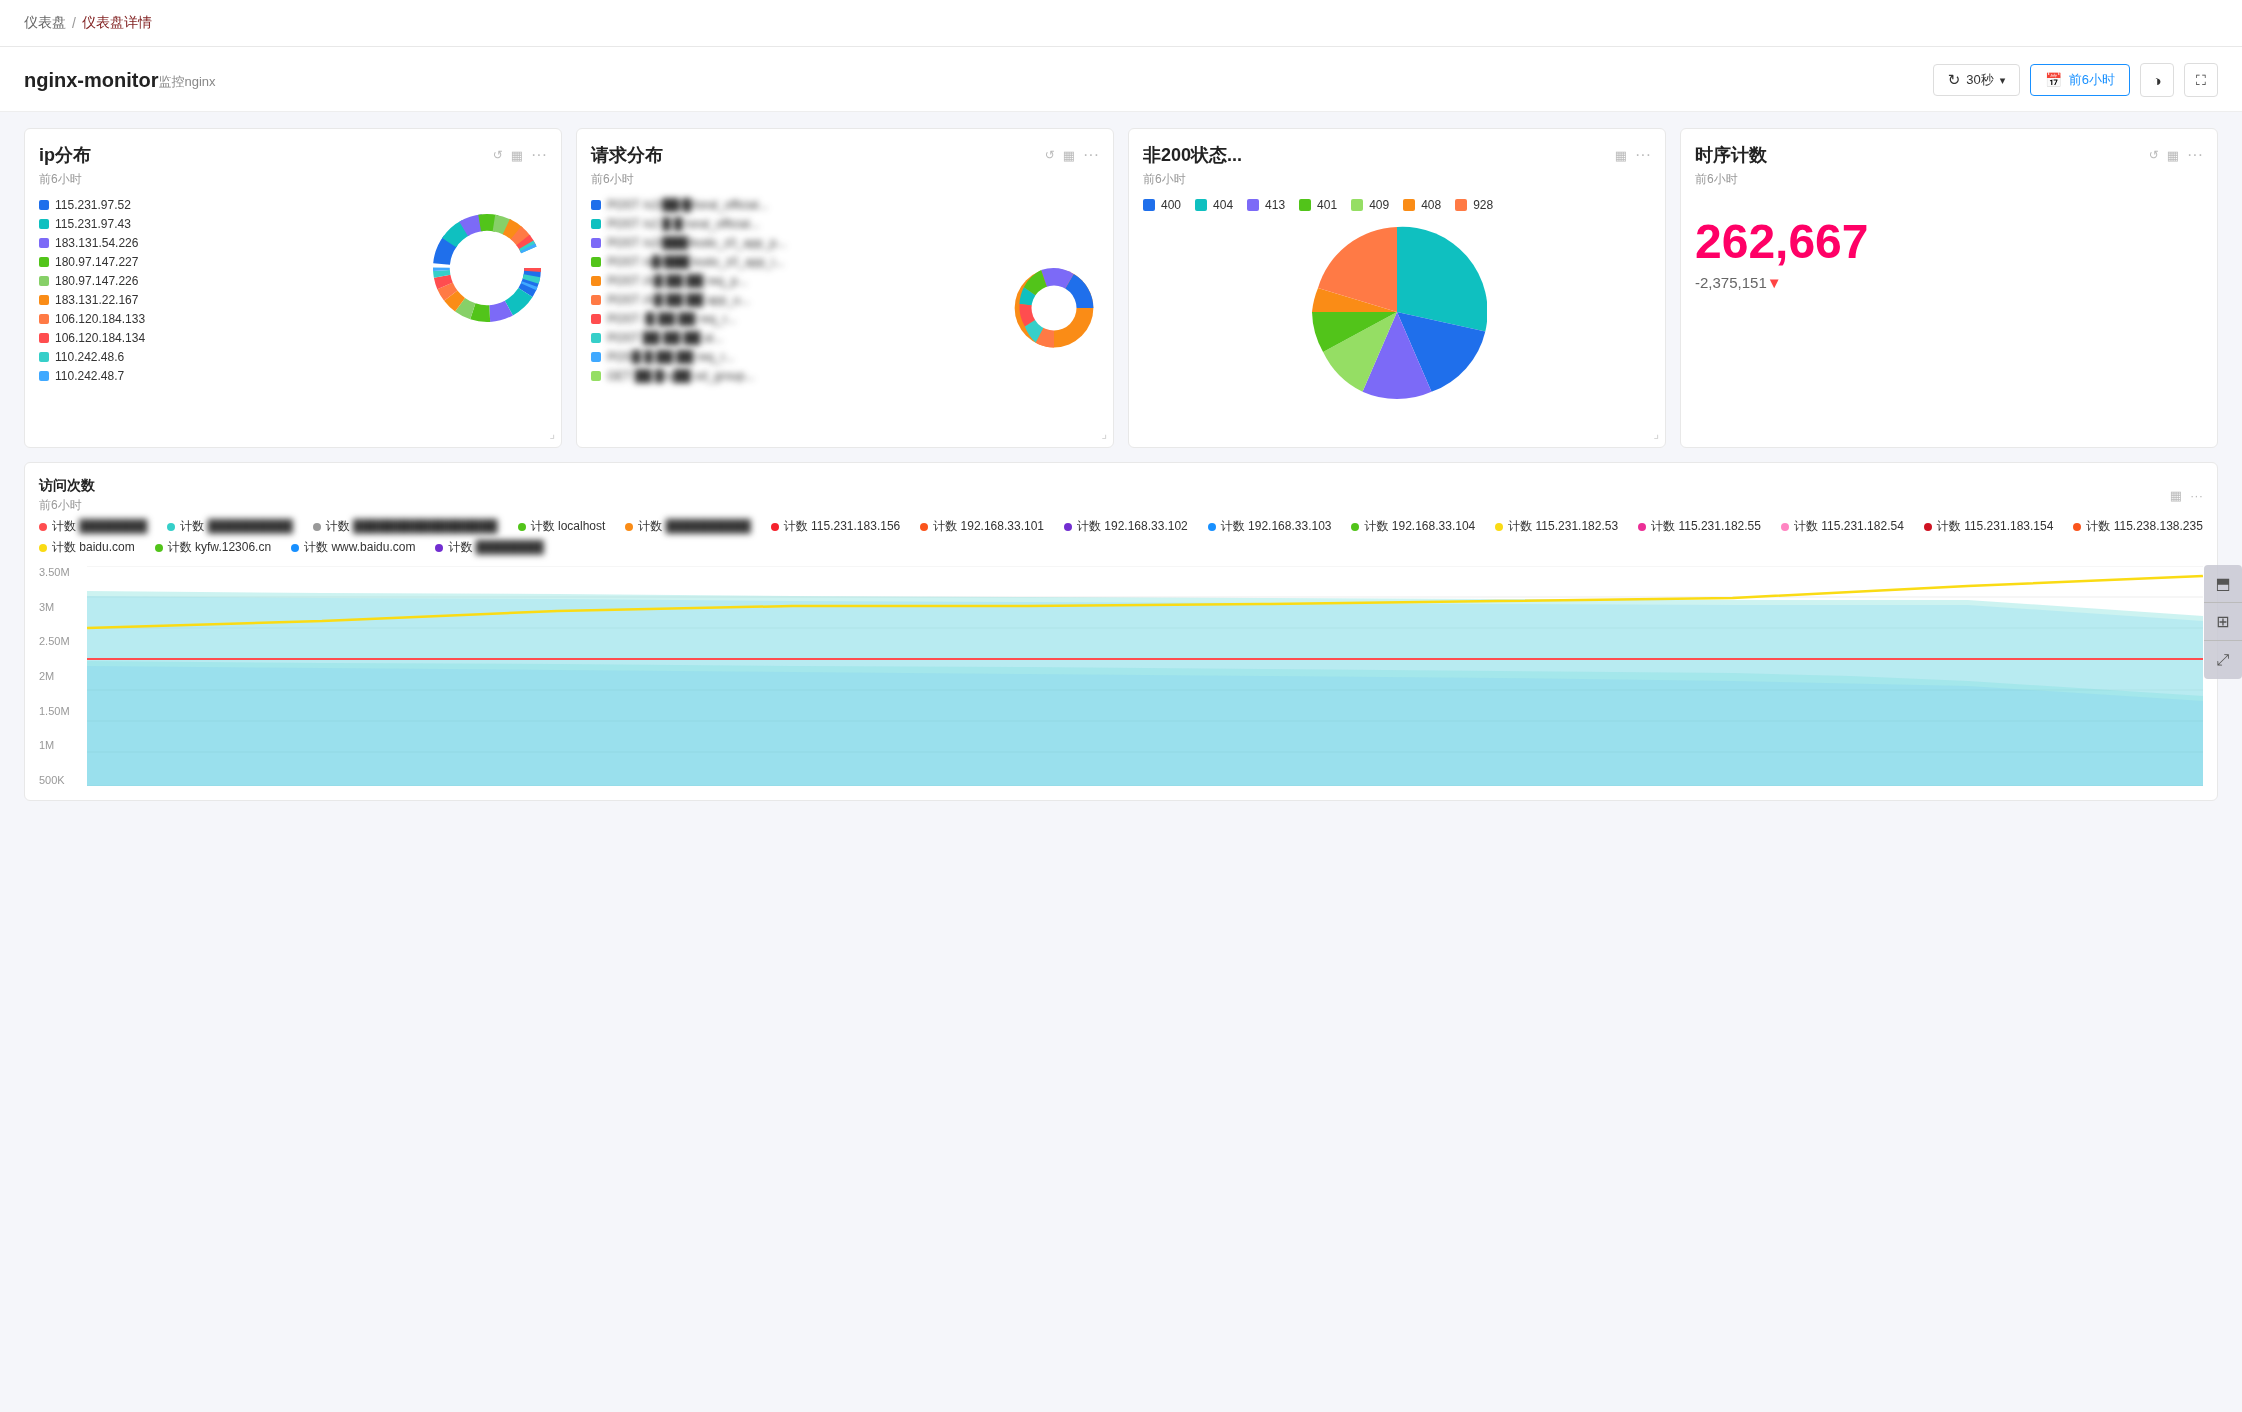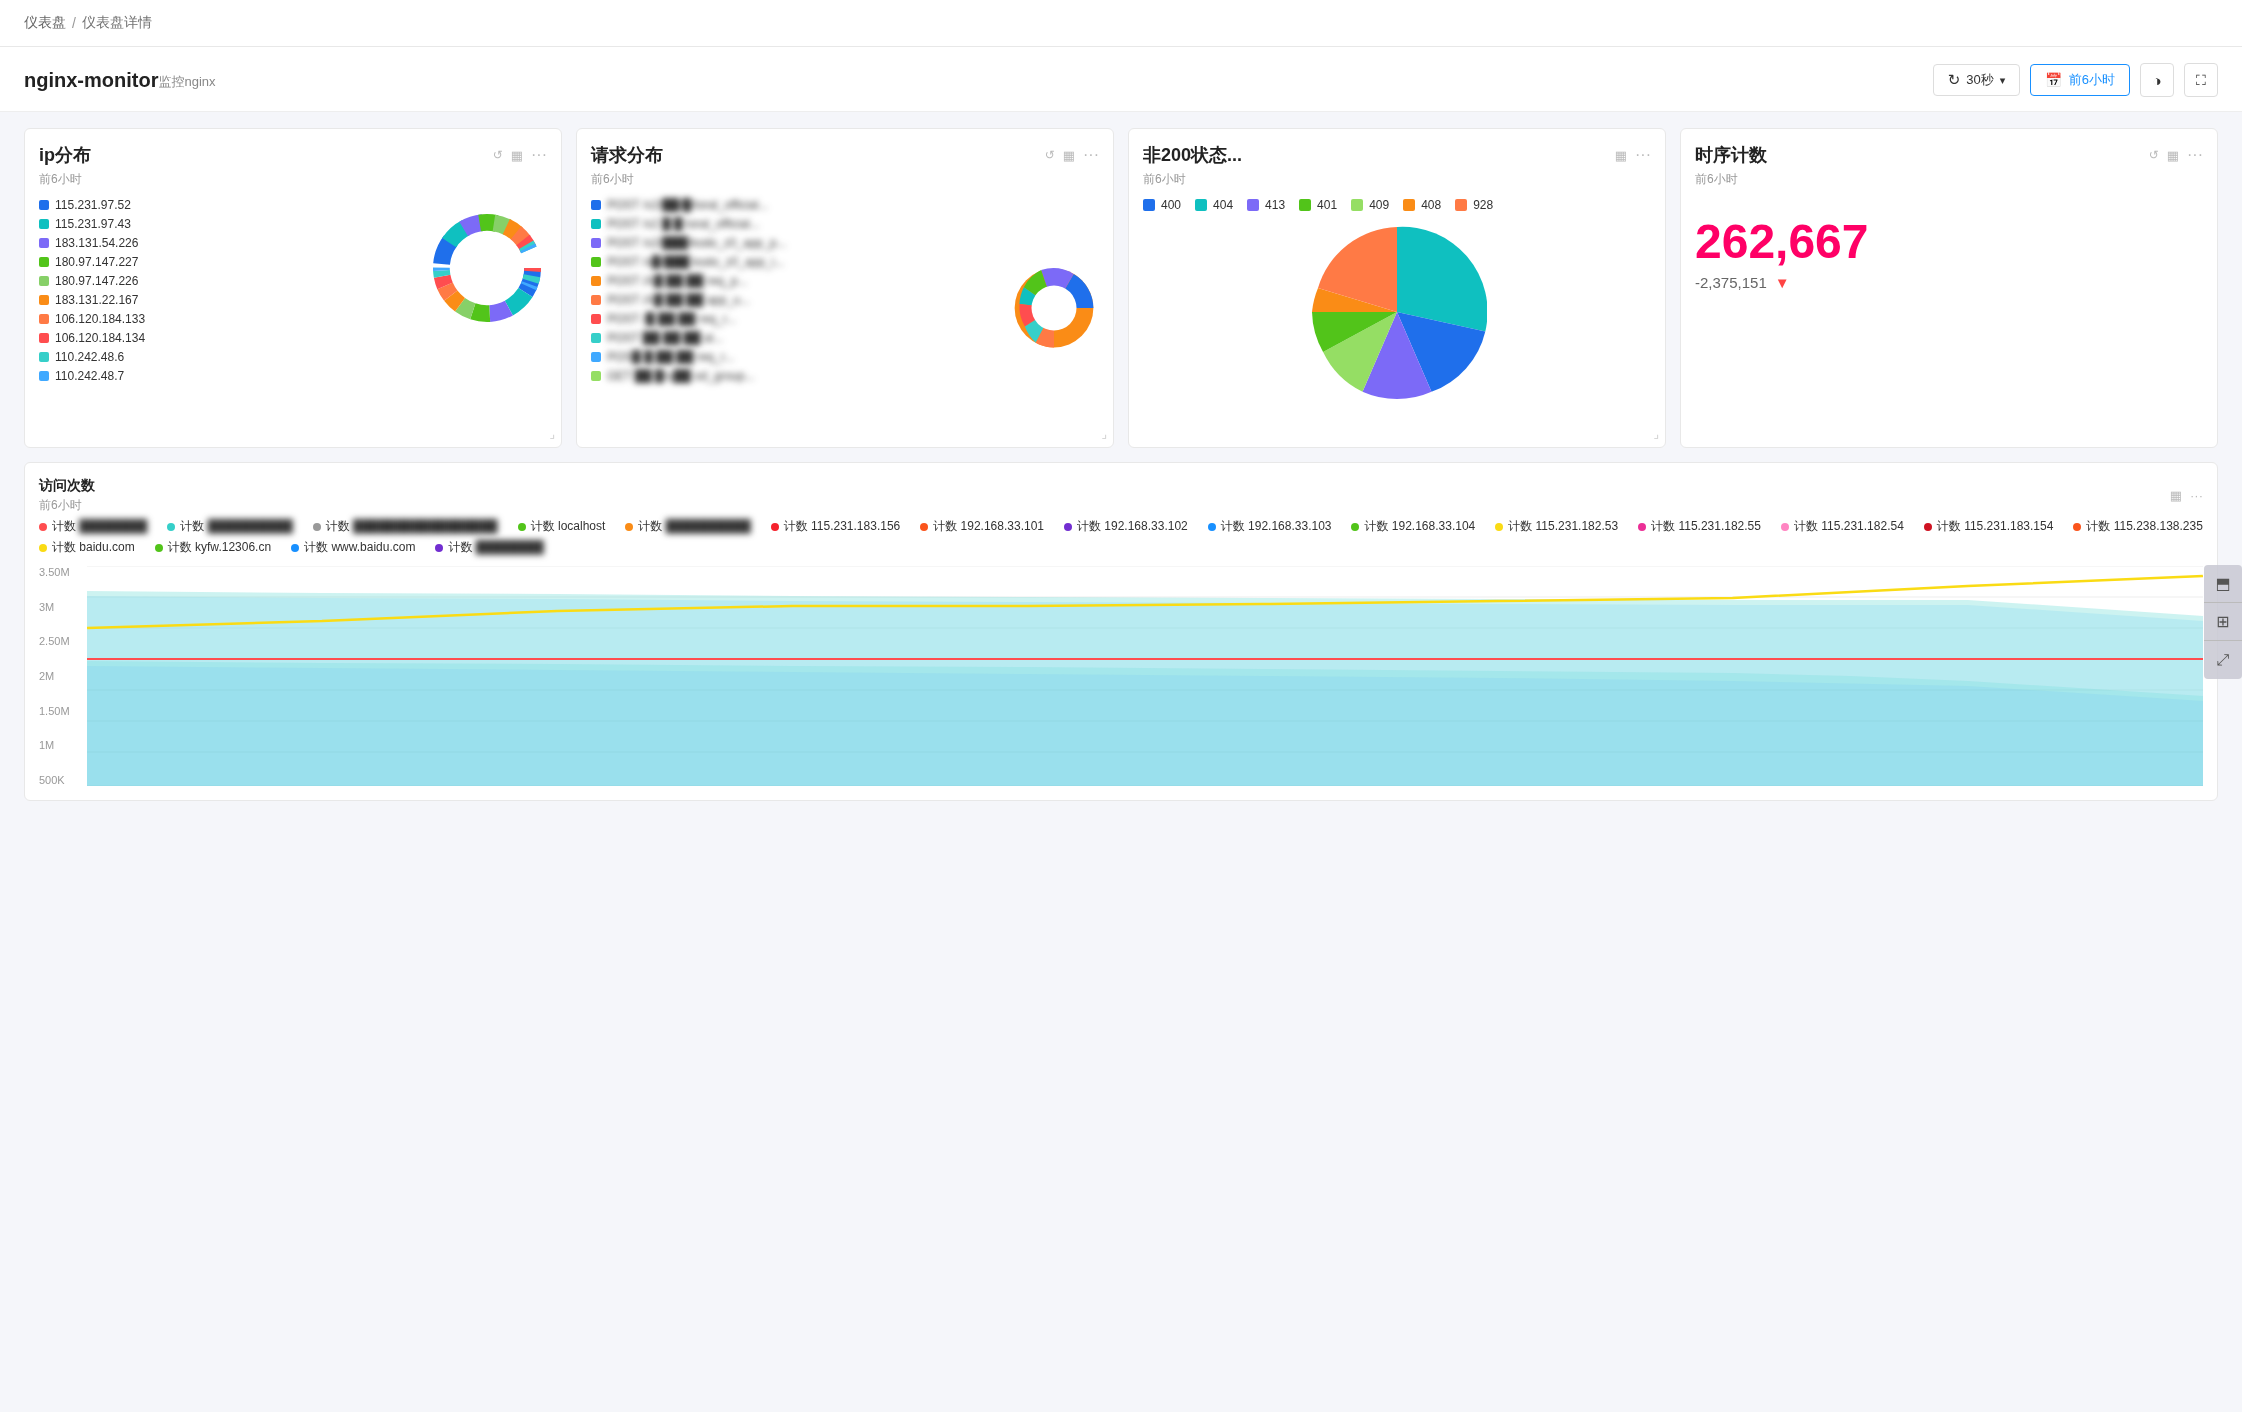--- a/index.html
+++ b/index.html
@@ -1,21 +1,21 @@
 <!DOCTYPE html>
 <html><head>
   <meta charset="utf-8">
   <style>
     * { box-sizing: border-box; margin: 0; padding: 0; }
     body { font-family: -apple-system, BlinkMacSystemFont, 'PingFang SC', 'Microsoft YaHei', sans-serif; background: #f5f6fa; color: #333; font-size: 13px; }
     
     .header-breadcrumb { padding: 14px 24px; font-size: 14px; color: #666; display: flex; align-items: center; gap: 6px; background: #fff; border-bottom: 1px solid #e8e8e8; }
     .breadcrumb-sep { color: #999; }
     .breadcrumb-link { color: #666; cursor: pointer; }
-    .breadcrumb-current { color: #737373; }
+    .breadcrumb-current { color: #7f1d1d; }
 
     .dashboard-header { padding: 16px 24px 14px; background: #fff; display: flex; align-items: center; justify-content: space-between; border-bottom: 1px solid #eee; }
     .dashboard-title-block { display: flex; flex-direction: row; }
     .dashboard-title { font-size: 20px; font-weight: 600; color: #222; }
     .dashboard-subtitle { font-size: 13px; color: #888; margin-top: 4px; }
     .header-controls { display: flex; align-items: center; gap: 10px; }
     .ctrl-btn { display: flex; align-items: center; gap: 6px; padding: 6px 14px; border: 1px solid #ddd; border-radius: 4px; background: #fff; cursor: pointer; font-size: 13px; color: #333; }
     .ctrl-btn.primary { background: #fff; border-color: #1890ff; color: #1890ff; }
     .icon-btn { width: 34px; height: 34px; display: flex; align-items: center; justify-content: center; border: 1px solid #ddd; border-radius: 4px; background: #fff; cursor: pointer; }
 
@@ -35,21 +35,21 @@
     .ip-legend { display: flex; flex-direction: column; gap: 5px; font-size: 12px; }
     .legend-item { display: flex; align-items: center; gap: 6px; }
     .legend-dot { width: 10px; height: 10px; border-radius: 2px; flex-shrink: 0; }
 
     
     .status-legend { display: flex; flex-wrap: wrap; gap: 6px 14px; font-size: 12px; margin-bottom: 10px; }
     .status-pie { display: flex; justify-content: center; margin-top: 10px; }
 
     
     .big-number { font-size: 48px; font-weight: 900; color: #ff0066; line-height: 1; margin-top: 30px; }
-    .big-number-sub { font-size: 15px; color: #666; display: flex; align-items: center; gap: 8px; margin-top: 8px; }
+    .big-number-sub { font-size: 15px; color: #666; display: flex; align-items: center; gap: 0; margin-top: 8px; }
     .down-arrow { color: #ff4444; }
 
     
     .bottom-card { background: #fff; border-radius: 6px; border: 1px solid #e8e8e8; padding: 14px; }
     .bottom-card-header { display: flex; align-items: center; justify-content: space-between; margin-bottom: 4px; }
     .legend-grid { display: flex; flex-wrap: wrap; gap: 4px 20px; margin-bottom: 10px; font-size: 12px; }
     .legend-grid-item { display: flex; align-items: center; gap: 5px; }
     .lg-dot { width: 8px; height: 8px; border-radius: 50%; flex-shrink: 0; }
     .chart-area { position: relative; height: 220px; }
     .y-labels { position: absolute; left: 0; top: 0; height: 100%; display: flex; flex-direction: column; justify-content: space-between; color: #999; font-size: 11px; width: 46px; }

